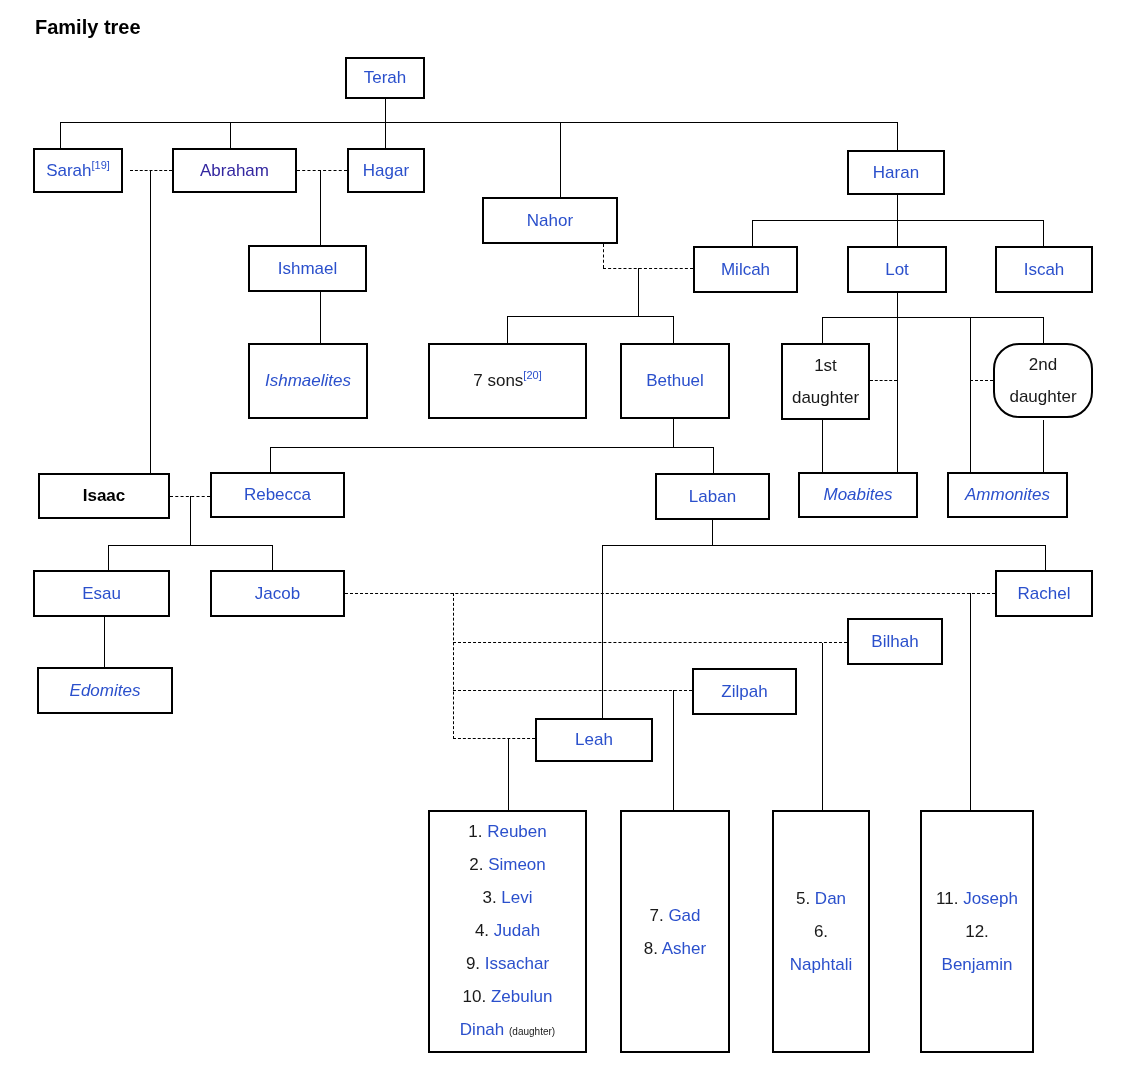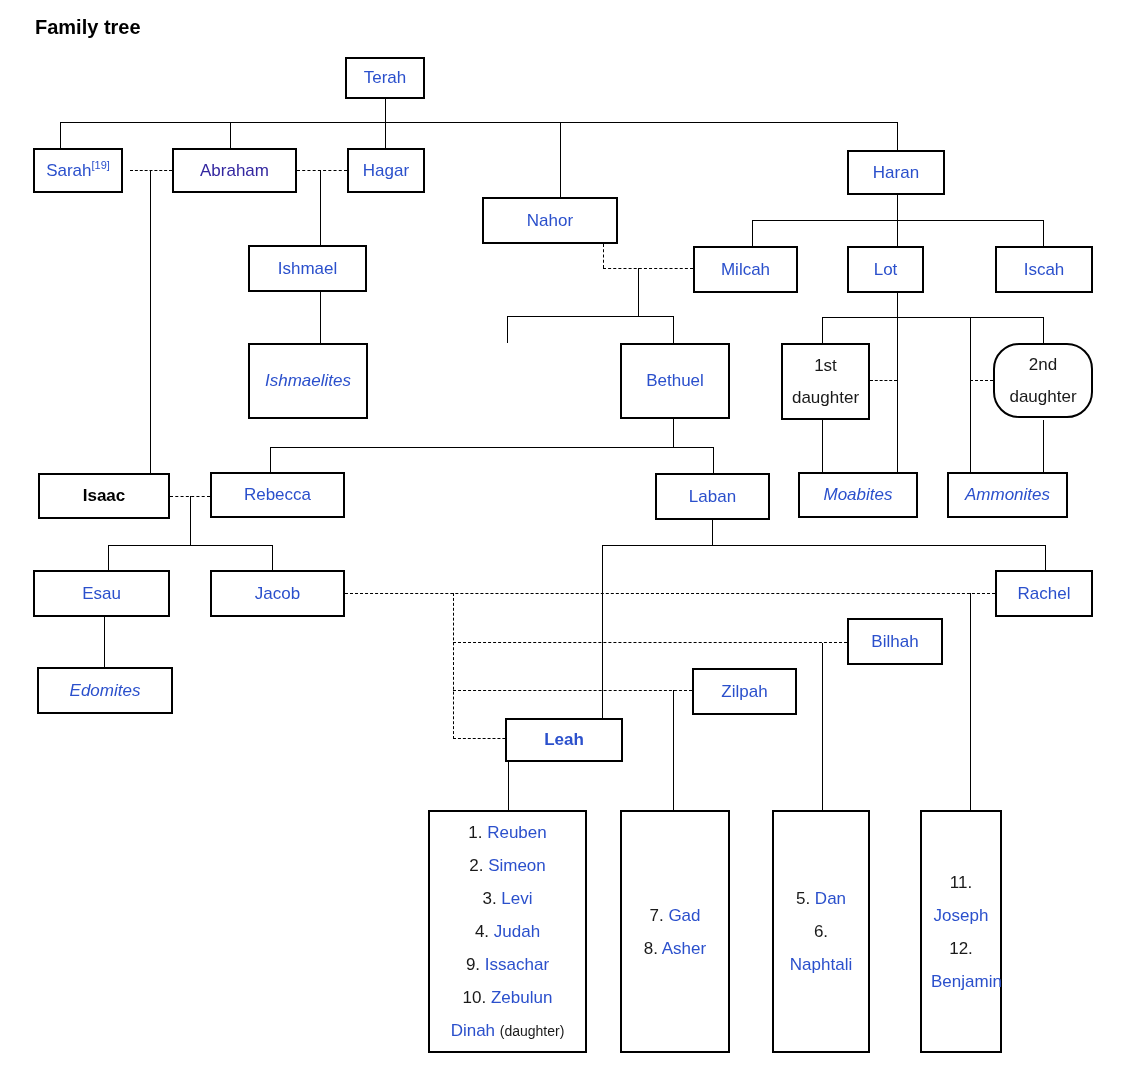--- a/index.html
+++ b/index.html
@@ -27,21 +27,21 @@
   .lnk.it{font-style:italic;}
   .visited{color:#3327a0;cursor:pointer;}
   .plain{color:#1a1a1a;}
   .bold{font-weight:bold;color:#000;}
   sup.ref{font-size:11px;line-height:0;color:#2b50cc;cursor:pointer;}
   
   .kids{flex-direction:column;justify-content:center;padding:0 2px;}
   .kids.narrow{padding:0 9px;}
   .kid{display:block;width:100%;line-height:33px;font-size:17px;}
   .num{color:#1a1a1a;}
-  .note{color:#1a1a1a;font-size:14px;}
+  .note{color:#1a1a1a;font-size:10px;}
 </style>
 </head>
 <body>
 
 <div class="canvas">
 
   <h2 class="title">Family tree</h2>
 
   <div class="ln h" style="left:60px;top:122px;width:838px;"></div>
   <div class="ln h" style="left:752px;top:220px;width:292px;"></div>
@@ -124,32 +124,35 @@
   </div>
 
   <div class="node" style="left:248px;top:245px;width:119px;height:47px;">
     <span class="lnk">Ishmael</span>
   </div>
 
   <div class="node" style="left:693px;top:246px;width:105px;height:47px;justify-content:center;">
     <span class="lnk">Milcah</span>
   </div>
 
-  <div class="node" style="left:847px;top:246px;width:77px;height:47px;">
+  <div class="node" style="left:847px;top:246px;width:100px;height:47px;">
     <span class="lnk">Lot</span>
   </div>
 
   <div class="node" style="left:995px;top:246px;width:98px;height:47px;">
     <span class="lnk">Iscah</span>
   </div>
 
   <div class="node" style="left:248px;top:343px;width:120px;height:76px;">
     <span class="lnk it">Ishmaelites</span>
   </div>
 
+  <div class="node" style="left:428px;top:343px;width:159px;height:76px;">
+    <span><span class="plain">7 sons</span><sup class="ref">[20]</sup></span>
+  </div>
 
   <div class="node" style="left:620px;top:343px;width:110px;height:76px;">
     <span class="lnk">Bethuel</span>
   </div>
 
   <div class="node" style="left:781px;top:343px;width:89px;height:77px;">
     <span class="plain">1st daughter</span>
   </div>
 
   <div class="node" style="left:993px;top:343px;width:100px;height:75px;border-radius:26px;">
@@ -193,21 +196,21 @@
   </div>
 
   <div class="node" style="left:37px;top:667px;width:136px;height:47px;">
     <span class="lnk it">Edomites</span>
   </div>
 
   <div class="node" style="left:692px;top:668px;width:105px;height:47px;">
     <span class="lnk">Zilpah</span>
   </div>
 
-  <div class="node" style="left:505px;top:718px;width:118px;height:44px;font-weight:bold;">
+  <div class="node" style="left:535px;top:718px;width:118px;height:44px;">
     <span class="lnk">Leah</span>
   </div>
 
   <div class="node kids" style="left:428px;top:810px;width:159px;height:243px;">
     <div class="kid"><span class="num">1.</span> <span class="lnk">Reuben</span></div>
     <div class="kid"><span class="num">2.</span> <span class="lnk">Simeon</span></div>
     <div class="kid"><span class="num">3.</span> <span class="lnk">Levi</span></div>
     <div class="kid"><span class="num">4.</span> <span class="lnk">Judah</span></div>
     <div class="kid"><span class="num">9.</span> <span class="lnk">Issachar</span></div>
     <div class="kid"><span class="num">10.</span> <span class="lnk">Zebulun</span></div>
@@ -217,18 +220,18 @@
   <div class="node kids" style="left:620px;top:810px;width:110px;height:243px;">
     <div class="kid"><span class="num">7.</span> <span class="lnk">Gad</span></div>
     <div class="kid"><span class="num">8.</span> <span class="lnk">Asher</span></div>
   </div>
 
   <div class="node kids narrow" style="left:772px;top:810px;width:98px;height:243px;">
     <div class="kid"><span class="num">5.</span> <span class="lnk">Dan</span></div>
     <div class="kid"><span class="num">6.</span> <span class="lnk">Naphtali</span></div>
   </div>
 
-  <div class="node kids narrow" style="left:920px;top:810px;width:82px;height:243px;">
+  <div class="node kids narrow" style="left:920px;top:810px;width:114px;height:243px;">
     <div class="kid"><span class="num">11.</span> <span class="lnk">Joseph</span></div>
     <div class="kid"><span class="num">12.</span> <span class="lnk">Benjamin</span></div>
   </div>
 
 </div>
 
 </body></html>

